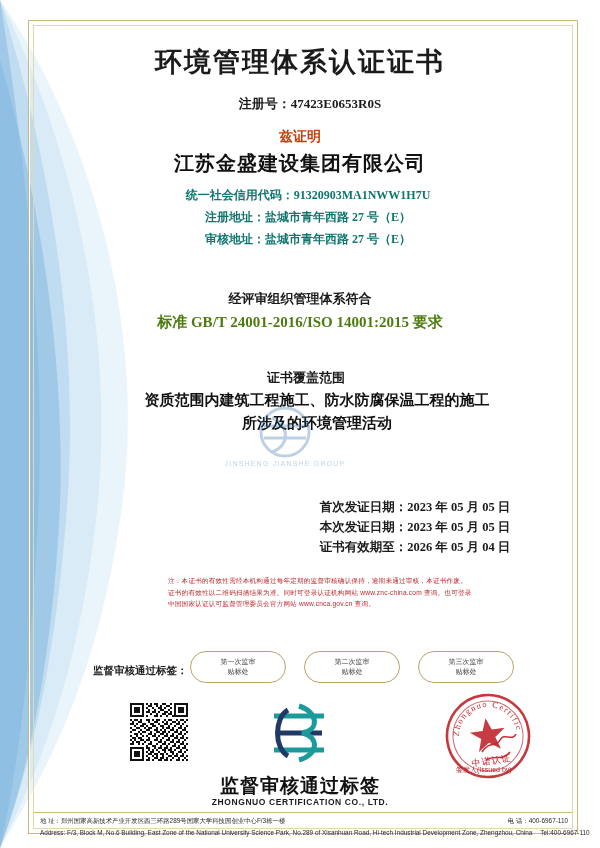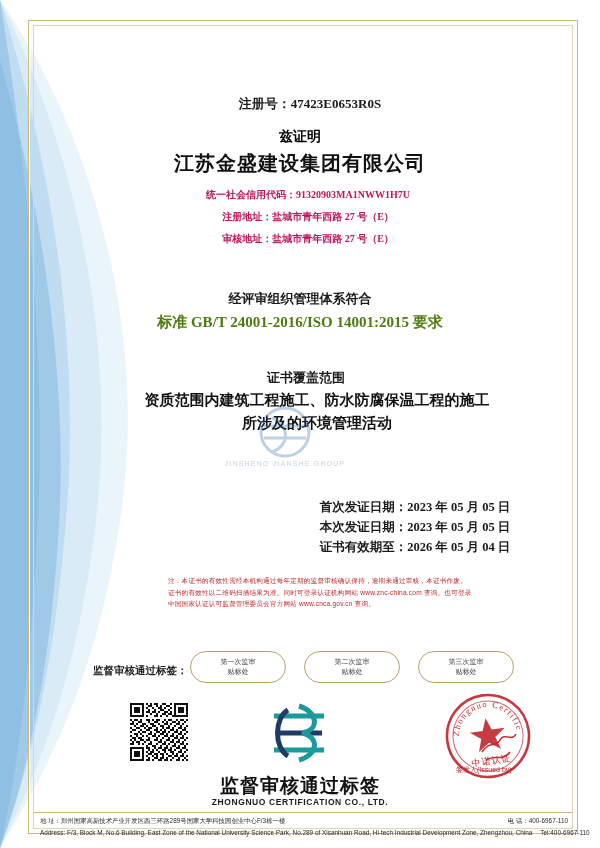--- a/index.html
+++ b/index.html
@@ -46,32 +46,32 @@
     letter-spacing: 2px;
   }
   .regno {
     position:absolute; left:0; right:0; top: 95px;
     font-family: "Liberation Serif", serif;
     font-size: 13px; font-weight: bold; color:#1b1b1b;padding-left:20px;
   }
   .hereby {
     position:absolute; left:0; right:0; top: 128px;
     font-family: "Liberation Serif", serif;
-    font-size: 14px; font-weight: bold; color:#000000;
+    font-size: 14px; font-weight: bold; color:#c2410c;
   }
   .company {
     position:absolute; left:0; right:0; top: 150px;
     font-family: "Liberation Serif", serif;
     font-size: 20px; font-weight: bold; color:#111;
     letter-spacing: 1px;
   }
   .info {
     position:absolute; left:0; right:0; top: 184px;
     font-family: "Liberation Serif", serif;
-    font-size: 10px; font-weight: bold; color:#be185d;
+    font-size: 12px; font-weight: bold; color:#0f766e;
     line-height: 22px;
     padding-left: 16px;
   }
   .conform {
     position:absolute; left:0; right:0; top: 290px;
     font-family: "Liberation Serif", serif;
     font-size: 13px; font-weight: bold; color:#1b1b1b;
   }
   .standard {
     position:absolute; left:0; right:0; top: 313px;
@@ -205,20 +205,21 @@
       <path d="M0,0 C26,160 46,350 38,520 C30,690 14,786 0,848 L0,0 Z" fill="#9fc9e6"></path>
       <path d="M0,60 C40,200 70,380 58,540 C48,690 22,790 0,848 L0,60 Z" fill="#7fb6dd" opacity=".5"></path>
     </svg>
   </div>
 
   <div class="frame"></div>
   <div class="frame-inner"></div>
 
   <div class="content">
 
+    <div class="title">环境管理体系认证证书</div>
 
     <div class="regno">
       <span>注册号：</span><span>47423E0653R0S</span>
     </div>
 
     <div class="hereby">兹证明</div>
 
     <div class="company">江苏金盛建设集团有限公司</div>
 
     <div class="info">

